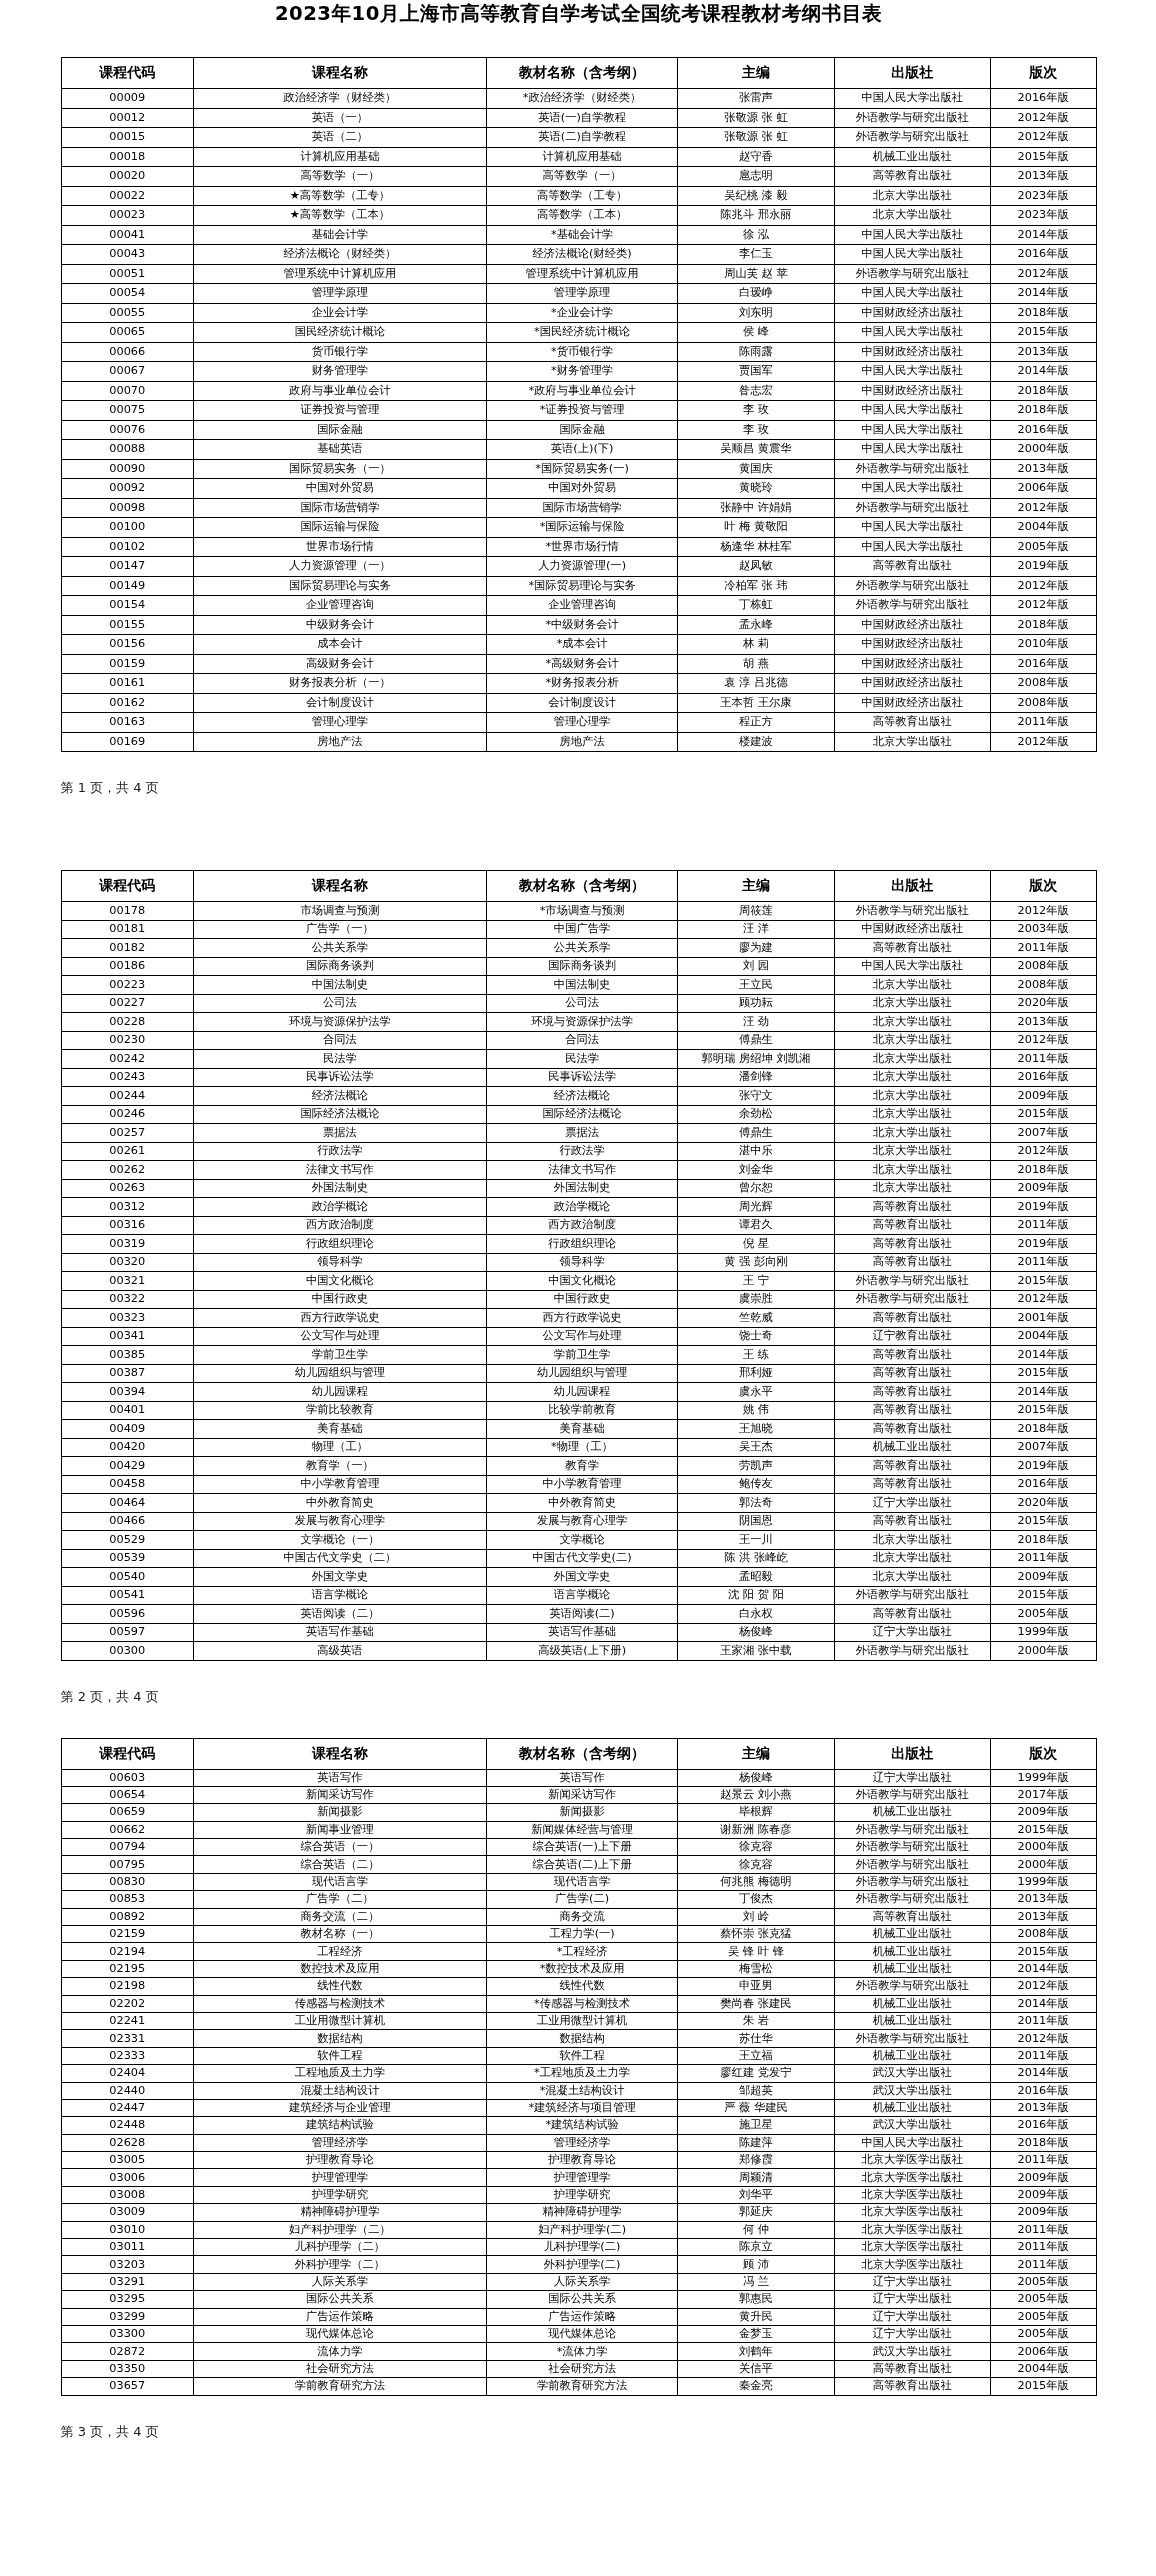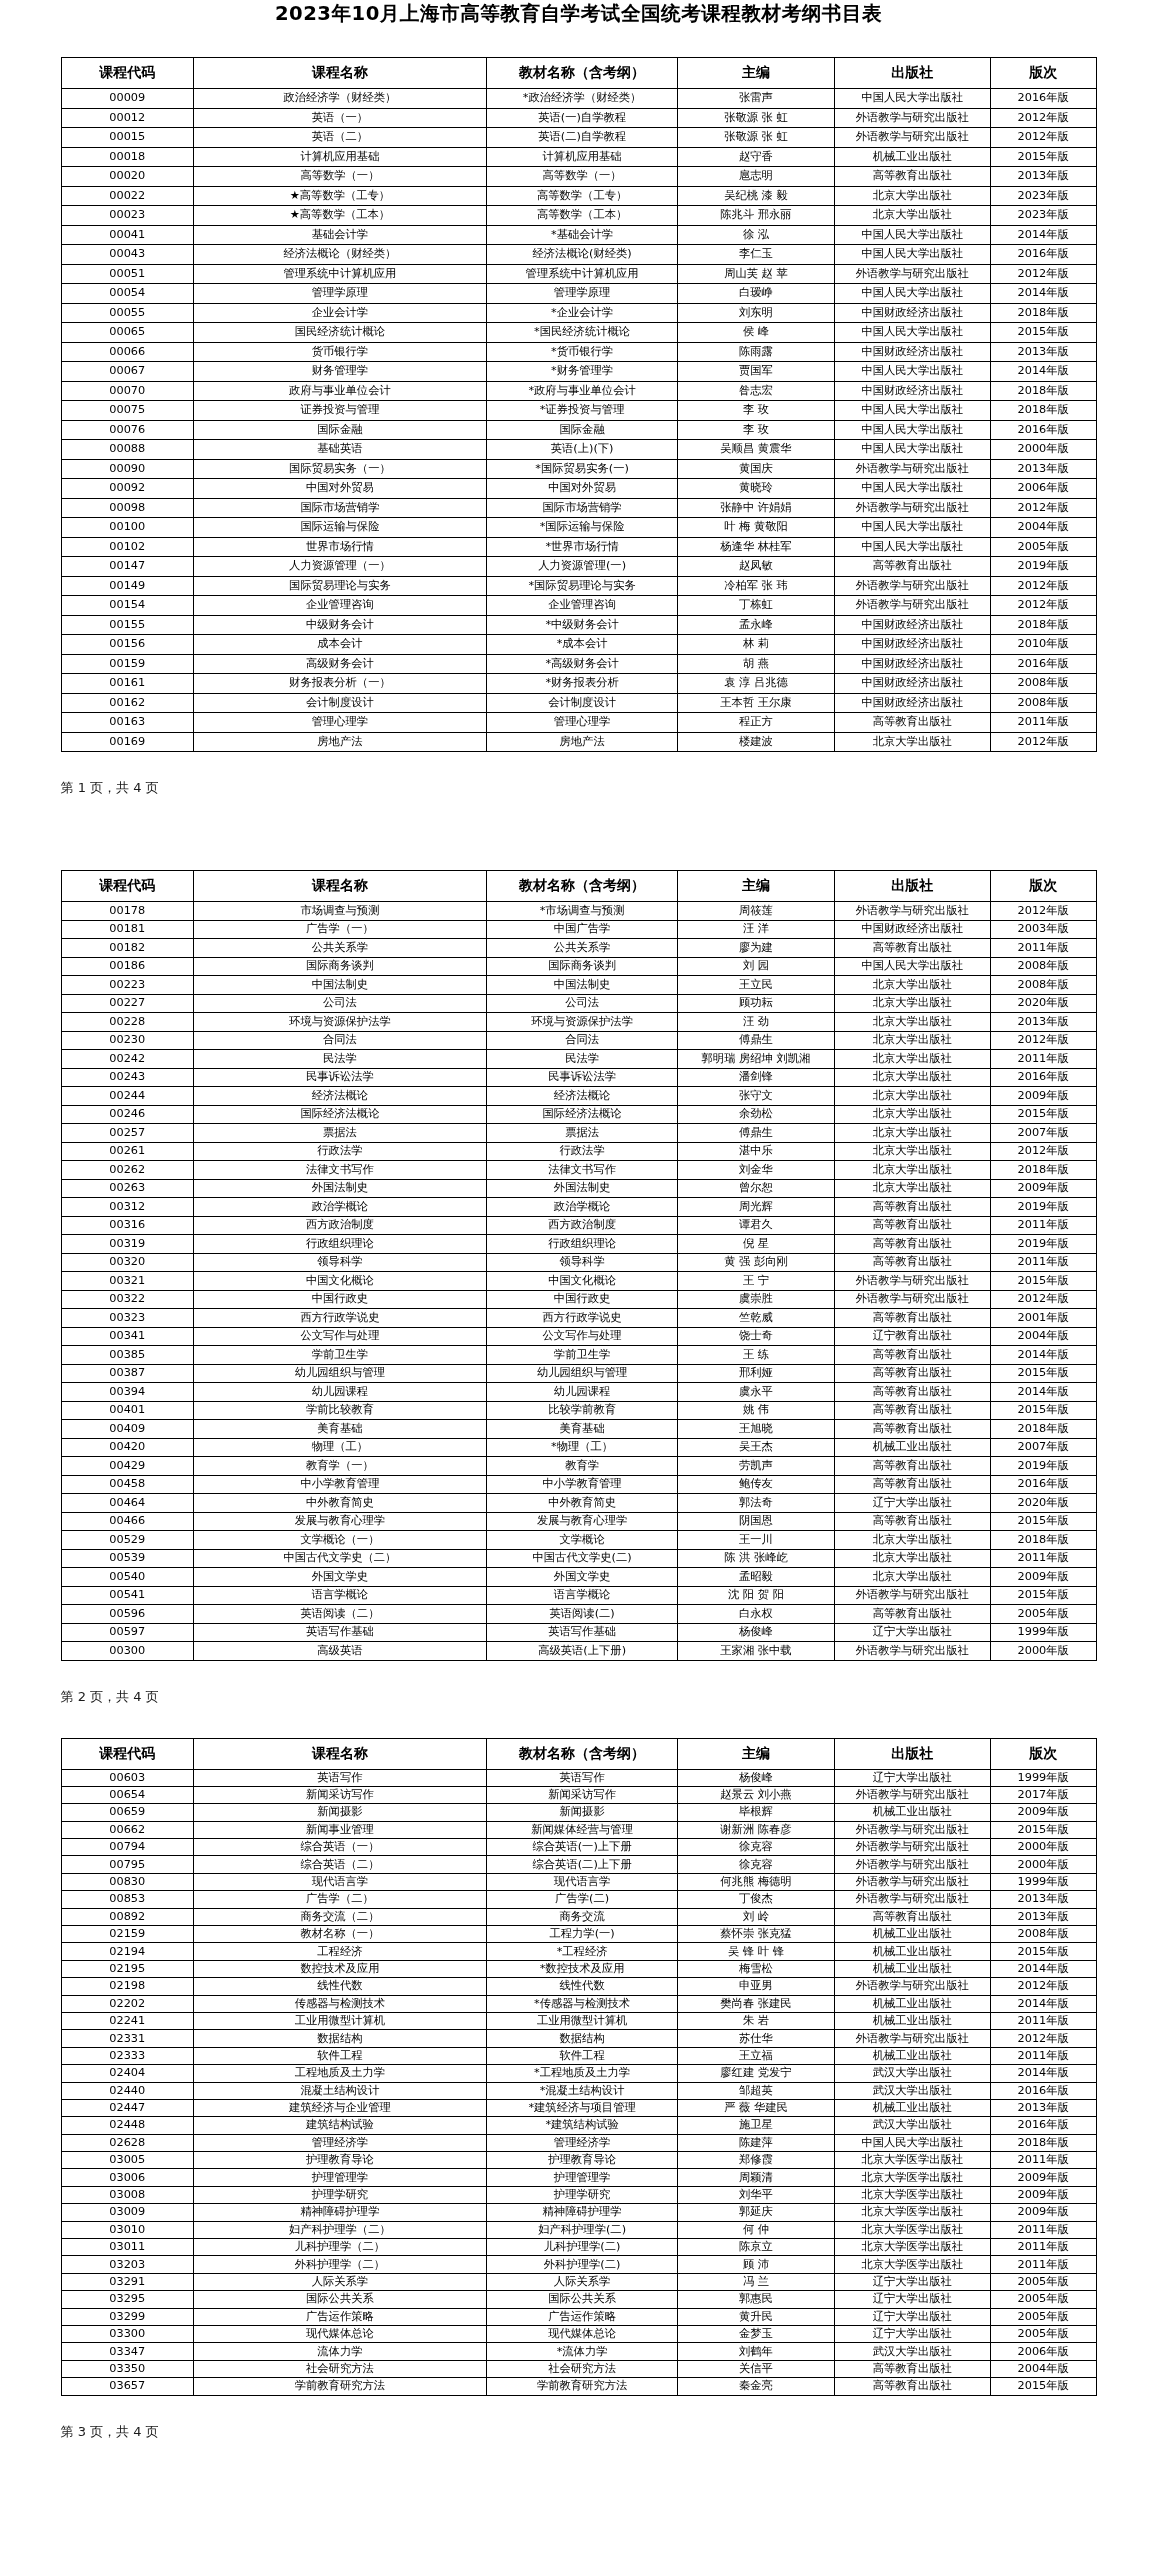--- a/index.html
+++ b/index.html
@@ -965,21 +965,21 @@
           </tr>
           <tr>
             <td>03300</td>
             <td>现代媒体总论</td>
             <td>现代媒体总论</td>
             <td>金梦玉</td>
             <td>辽宁大学出版社</td>
             <td>2005年版</td>
           </tr>
           <tr>
-            <td>03347</td>
+            <td>02872</td>
             <td>流体力学</td>
             <td>*流体力学</td>
             <td>刘鹤年</td>
             <td>武汉大学出版社</td>
             <td>2006年版</td>
           </tr>
           <tr>
             <td>03350</td>
             <td>社会研究方法</td>
             <td>社会研究方法</td>

